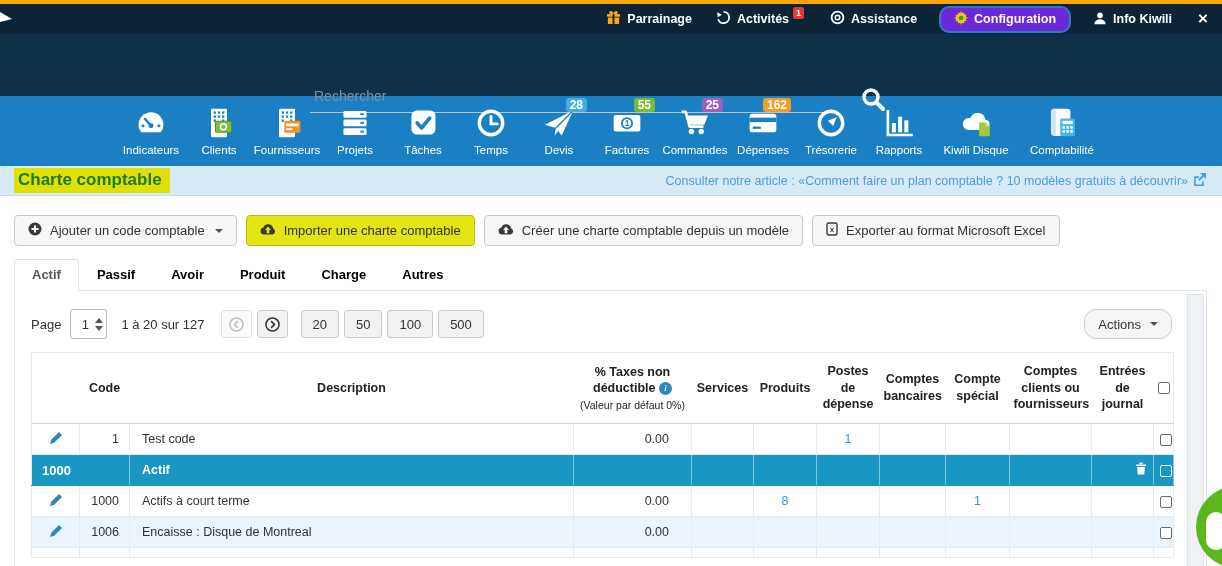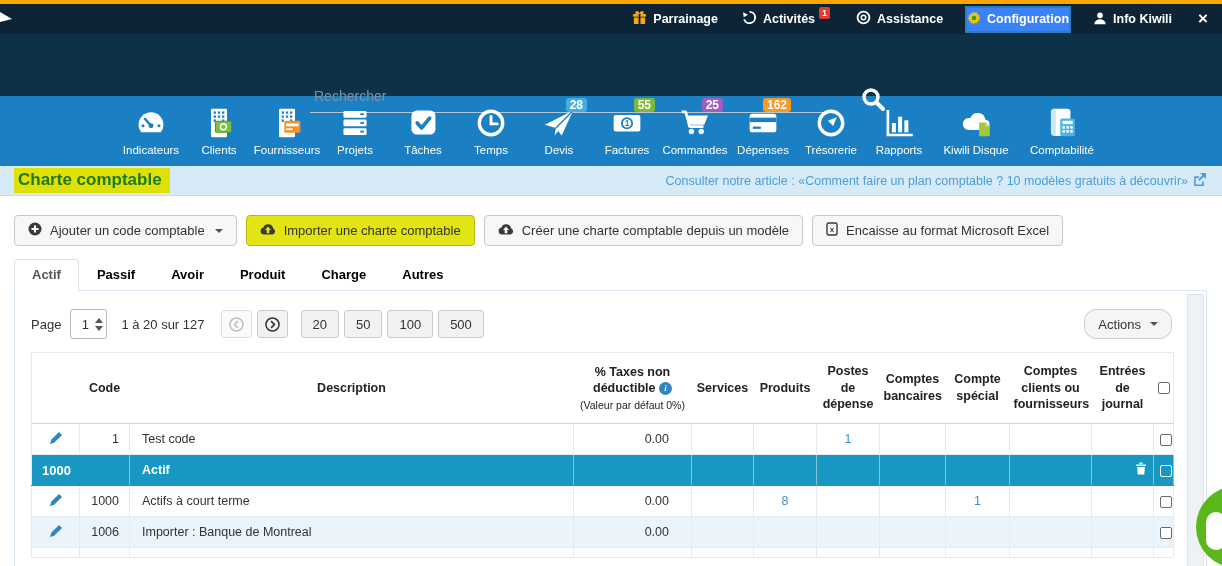--- a/index.html
+++ b/index.html
@@ -18,21 +18,21 @@
   .topbar-logo-fragment {
     position:absolute; left:0; top:8px; width:0; height:0;
     border-top:7px solid transparent; border-bottom:3px solid transparent; border-left:12px solid #fff;
   }
   .top-item { display:flex; align-items:center; gap:6px; color:#fff; font-size:12.5px; font-weight:bold; cursor:pointer; position:relative; }
   .top-badge {
     background:#e43a2e; color:#fff; font-size:9px; font-weight:bold;
     padding:1px 3px; border-radius:2px; position:relative; top:-6px; left:-2px;
   }
   .config-pill {
-    background:#3b82f6; border-radius:0; padding:3px 0;
+    background:#6d28d9; border-radius:8px; padding:3px 13px;
     box-shadow:0 0 0 2px #2b7fc0; display:flex; align-items:center; gap:6px;
   }
   .close-x { color:#fff; font-size:17px; font-weight:bold; margin-left:2px; }
   
   .searchband { height:62px; background:#0d3248; position:relative; }
   .search-input {
     position:absolute; left:310px; top:50px; width:523px; background:transparent;
     border:none; border-bottom:1px solid #b9c6cf; color:#d8e2e9; font-size:14px;
     padding:4px 4px 8px 4px; outline:none; font-family:"Liberation Sans", sans-serif;
   }
@@ -428,21 +428,21 @@
             <path d="M4 11.5a3.6 3.6 0 0 1-.6-7.1A5.1 5.1 0 0 1 13.2 5.6 3.1 3.1 0 0 1 12.6 11.5z" fill="#3a3a3a"></path>
             <path d="M8 3.5L11 7H9.3v3.2H6.7V7H5z" fill="#f7f7f7"></path>
           </svg></span>
       <span>Créer une charte comptable depuis un modèle</span>
     </button>
     <button class="btn">
       <span><svg width="12" height="14" viewBox="0 0 12 14">
             <rect x="1" y="1" width="10" height="12" rx="1.5" fill="none" stroke="#3a3a3a" stroke-width="1.4"></rect>
             <text x="6" y="10" font-size="8" font-weight="bold" fill="#3a3a3a" text-anchor="middle" font-family="Liberation Sans, sans-serif">x</text>
           </svg></span>
-      <span>Encaisse au format Microsoft Excel</span>
+      <span>Exporter au format Microsoft Excel</span>
     </button>
   </div>
 
   <div class="tabs">
     <div class="tab active">Actif</div>
     <div class="tab">Passif</div>
     <div class="tab">Avoir</div>
     <div class="tab">Produit</div>
     <div class="tab">Charge</div>
     <div class="tab">Autres</div>
@@ -575,21 +575,21 @@
           <td class="c"></td>
           <td class="c"><span class="cb"></span></td>
         </tr>
         <tr class="shade">
           <td class="c">
               <button class="pencil-btn"><svg width="14" height="14" viewBox="0 0 14 14">
                   <path d="M1 13l1.2-4.2L10 1l3 3-7.8 7.8z" fill="#2e86c1"></path>
                 </svg></button>
             </td>
           <td class="r">1006</td>
-          <td class="desc">Importer : Banque de Montreal</td>
+          <td class="desc">Encaisse : Disque de Montreal</td>
           <td class="tax">0.00</td>
           <td class="c"></td>
           <td class="c"></td>
           <td class="c"></td>
           <td class="c"></td>
           <td class="c"></td>
           <td class="c"></td>
           <td class="c"></td>
           <td class="c"><span class="cb"></span></td>
         </tr>

